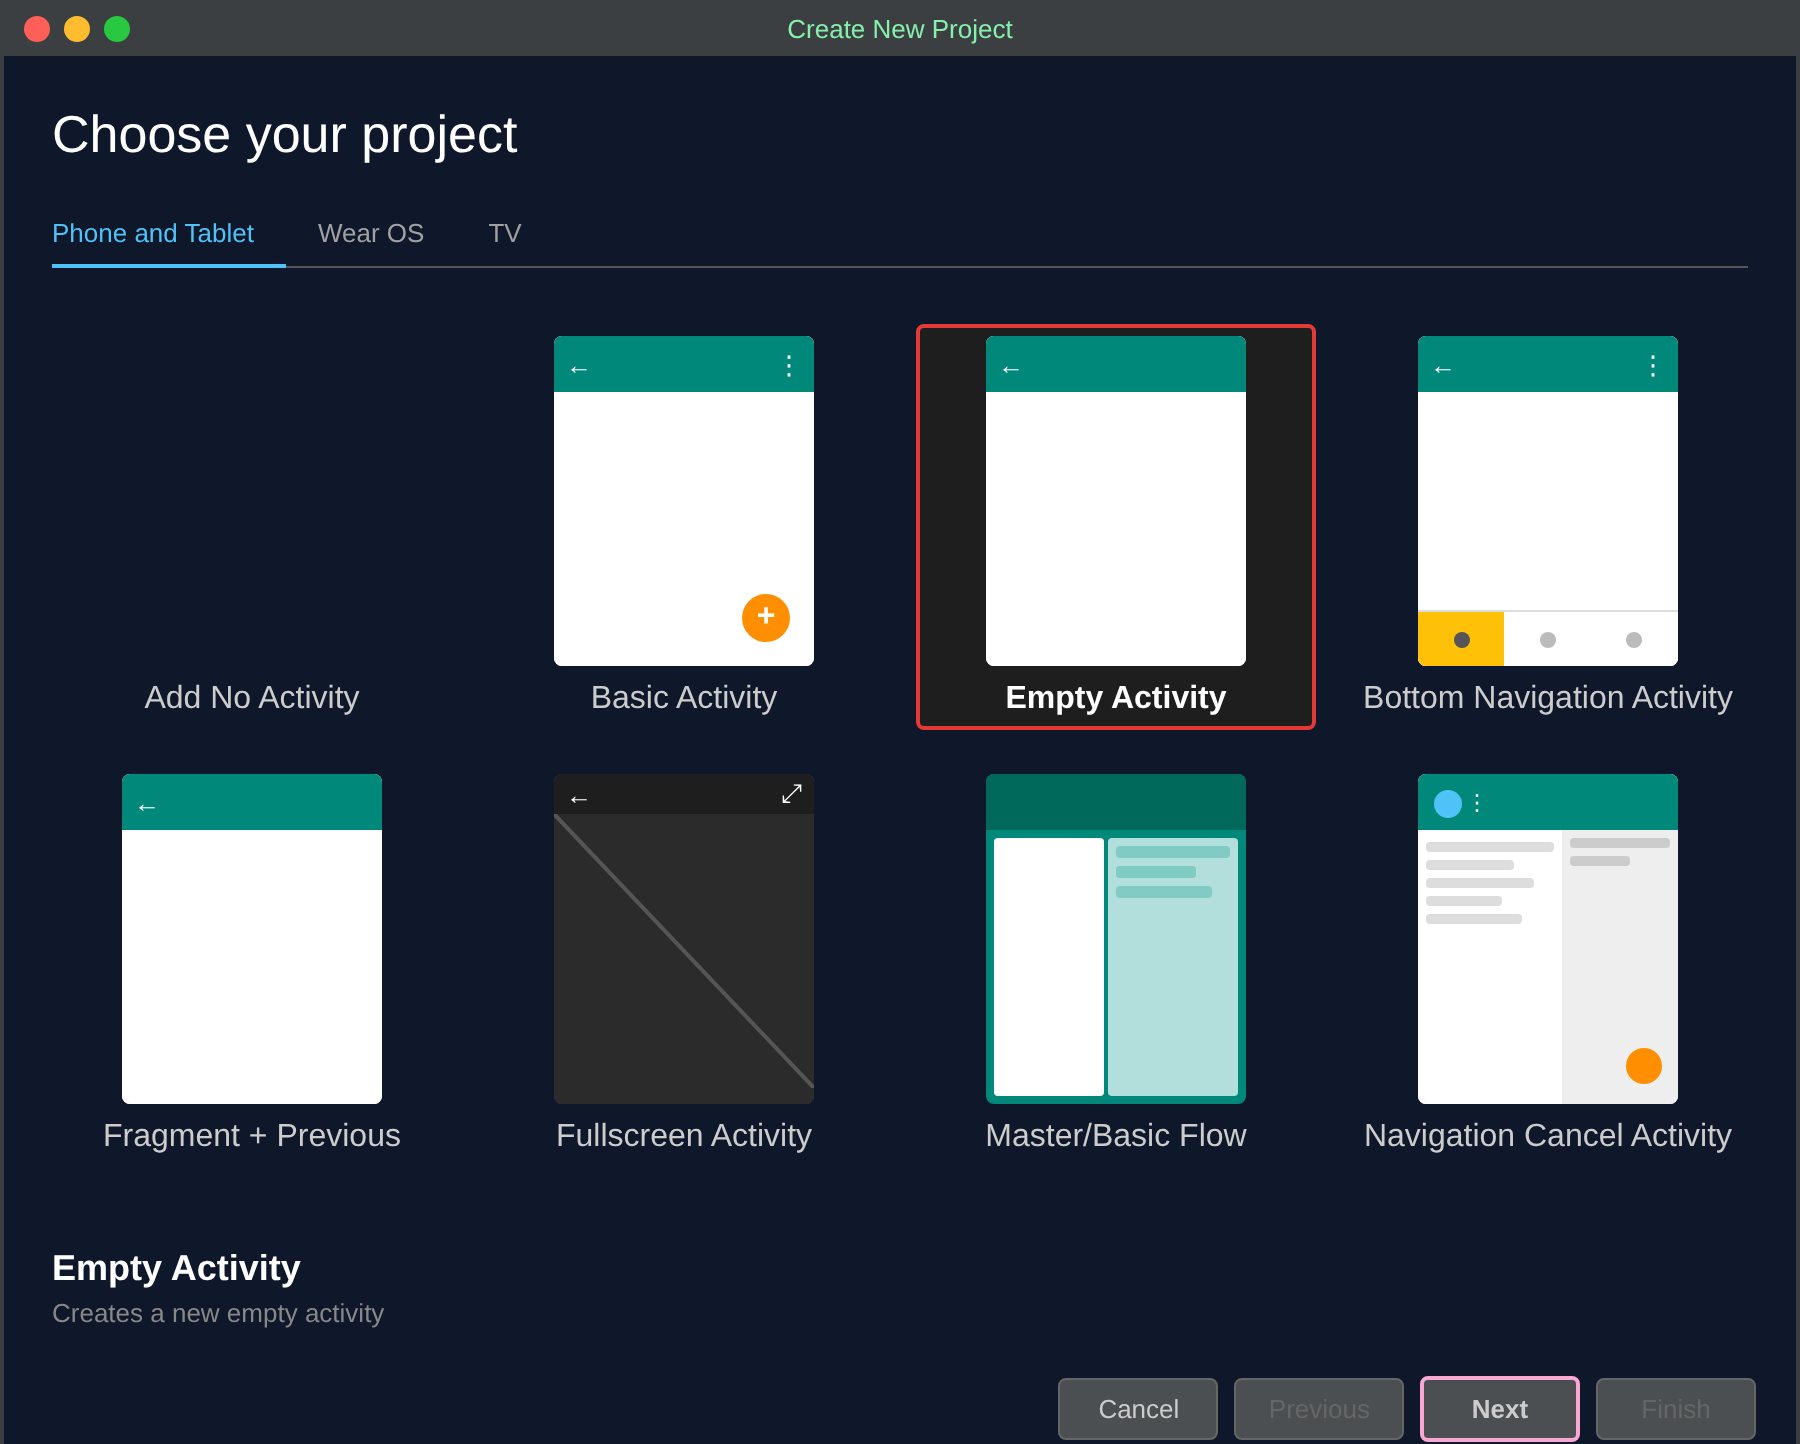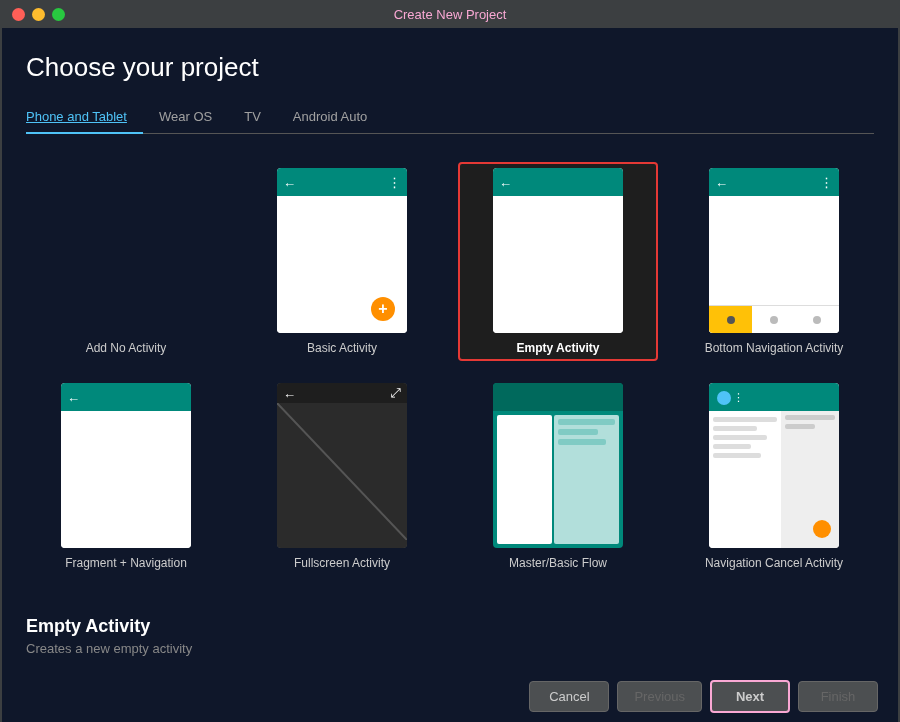--- a/index.html
+++ b/index.html
@@ -32,21 +32,21 @@
     .tb-btn {
       width: 13px;
       height: 13px;
       border-radius: 50%;
       display: inline-block;
     }
     .tb-close { background: #ff5f57; }
     .tb-min { background: #febc2e; }
     .tb-max { background: #28c840; }
     .titlebar-title {
-      color: #f9a8d4;
+      color: #86efac;
       font-size: 13px;
     }
     
     .main-window {
       background: #0f172a;
       margin: 0 2px 2px 2px;
       flex: 1;
       display: flex;
       flex-direction: column;
       border-radius: 0 0 6px 6px;
@@ -72,21 +72,21 @@
       font-size: 13px;
       color: #a0a0a0;
       cursor: pointer;
       border-bottom: 2px solid transparent;
       margin-bottom: -1px;
     }
     .tab.active {
       color: #4fc3f7;
       border-bottom: 2px solid #4fc3f7;
     }
-    .tab:first-child { padding-left: 0; text-decoration: underline; }
+    .tab:first-child { padding-left: 0; }
     
     .grid-container {
       flex: 1;
       padding: 16px 24px;
       overflow-y: auto;
       display: flex;
       flex-direction: column;
       gap: 16px;
     }
     .activity-grid {
@@ -111,21 +111,21 @@
     .card-preview {
       width: 130px;
       height: 165px;
       border-radius: 4px;
       overflow: hidden;
       background: #555;
       position: relative;
     }
     .card-label {
       color: #cccccc;
-      font-size: 12px;
+      font-size: 16px;
       margin-top: 8px;
       text-align: center;
     }
     .selected .card-label {
       color: #ffffff;
       font-weight: 600;
     }
     
     .phone-mock {
       width: 100%;
@@ -390,23 +390,20 @@
 
     <div class="tabs">
       <div class="tab active">
         <span>Phone and Tablet</span>
       </div>
       <div class="tab">
         <span>Wear OS</span>
       </div>
       <div class="tab">
         <span>TV</span>
-      </div>
-      <div class="tab">
-        <span>Android Auto</span>
       </div>
     </div>
   </div>
 
   <div class="grid-container">
     <div class="activity-grid">
 
       <div class="activity-card">
         <div class="no-activity-mock"></div>
         <div class="card-label">Add No Activity</div>
@@ -467,21 +464,21 @@
 
       <div class="activity-card">
         <div class="card-preview">
           <div class="fragment-vm-mock">
             <div class="fvm-topbar">
               <span style="color:white;font-size:13px;">←</span>
             </div>
             <div class="fvm-body"></div>
           </div>
         </div>
-        <div class="card-label">Fragment + Navigation</div>
+        <div class="card-label">Fragment + Previous</div>
       </div>
 
       <div class="activity-card">
         <div class="card-preview">
           <div class="fullscreen-mock">
             <div class="fullscreen-topbar">
               <span class="expand-icon">←</span>
               <span class="expand-icon">⤢</span>
             </div>
             <div style="flex:1;position:relative;overflow:hidden;">

